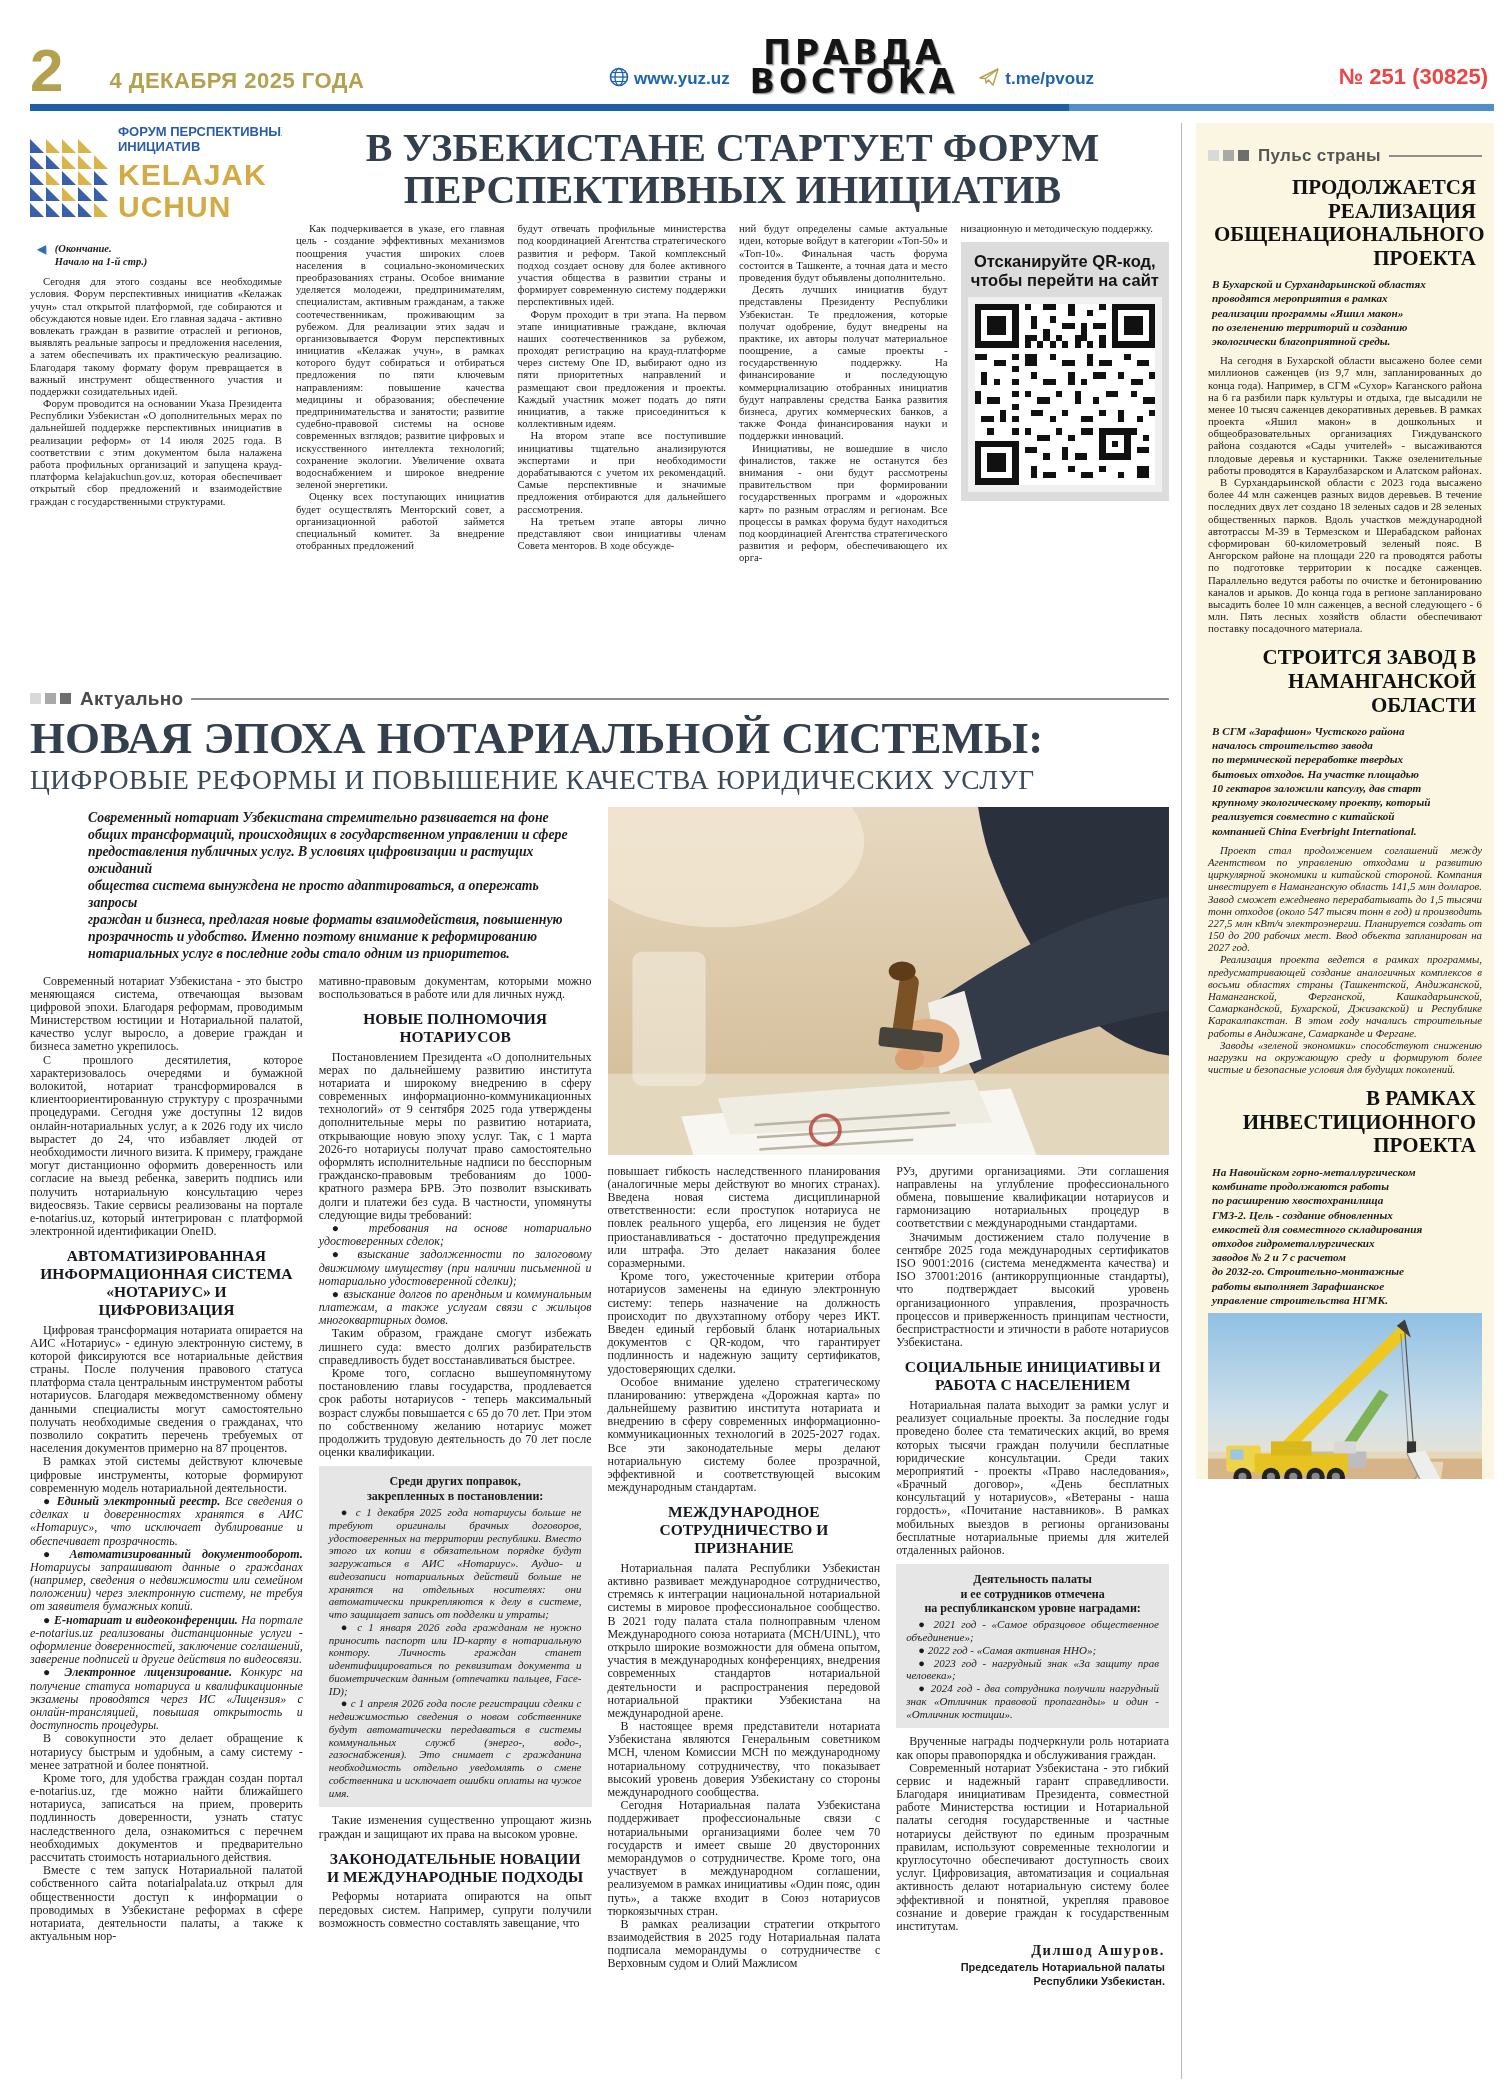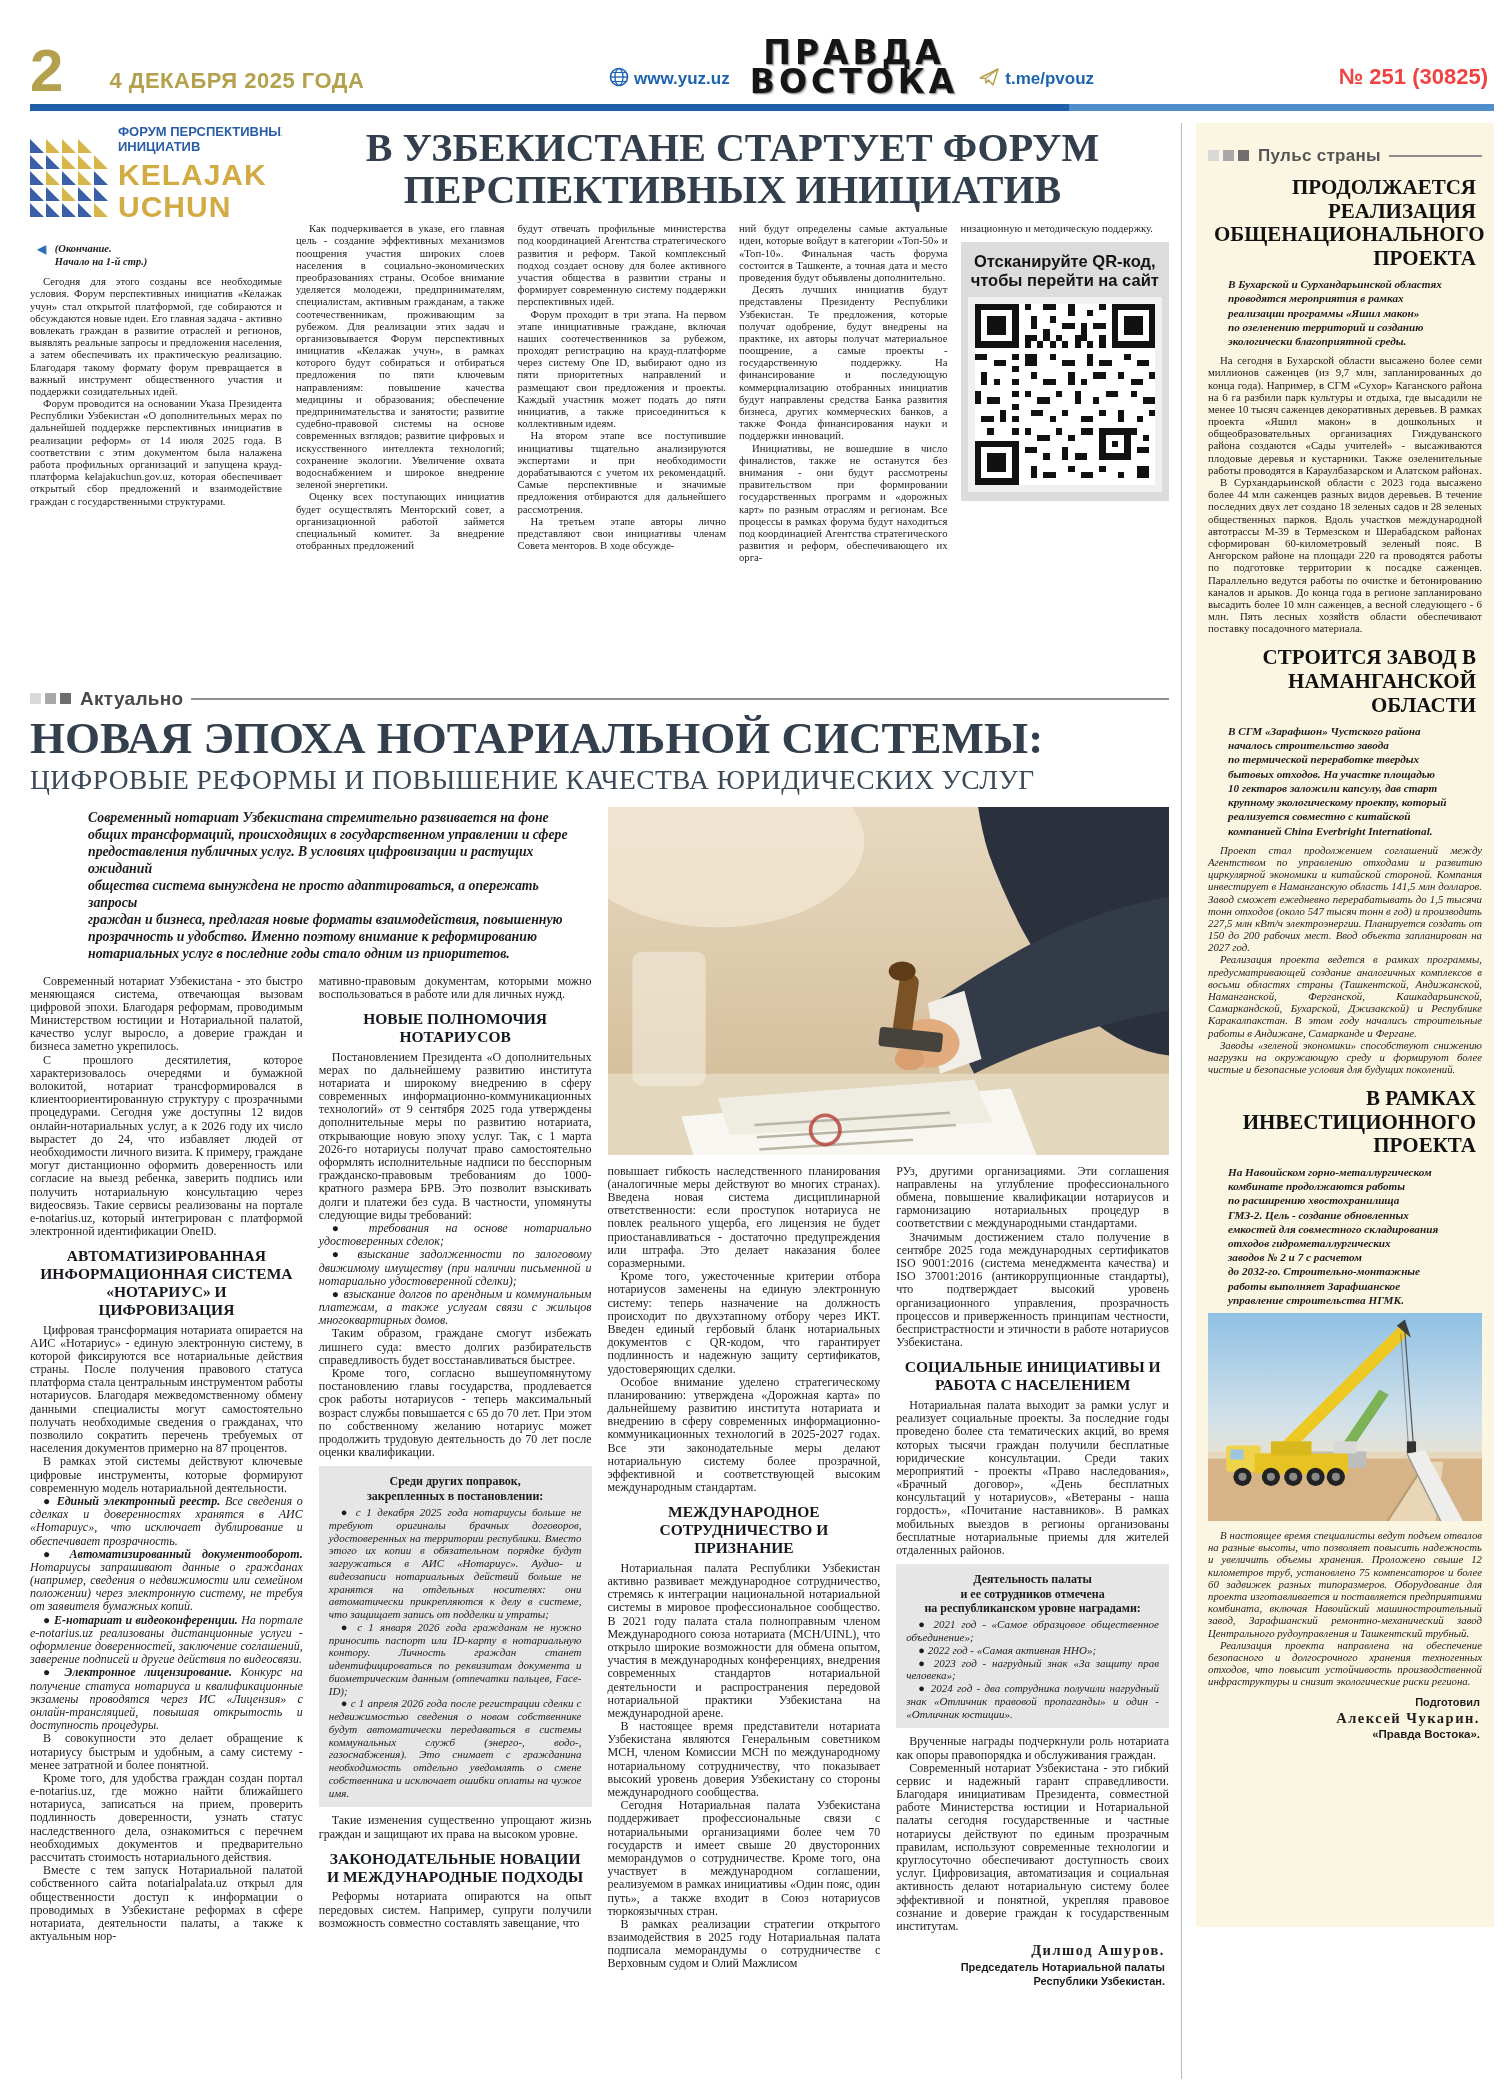--- a/index.html
+++ b/index.html
@@ -14,21 +14,21 @@
   .hdr-mid { flex:1; display:flex; justify-content:center; align-items:flex-end; gap:20px; }
   .linkish { font:700 17px/1 "Liberation Sans", sans-serif; color:#1c63b0; display:flex; align-items:center; gap:5px; margin-bottom:6px; }
   .masthead { text-align:center; font-family:"DejaVu Sans", sans-serif; font-weight:800; color:#151515;
               font-size:33px; line-height:.86; letter-spacing:4px; text-shadow:1px 1px 0 #9a9a9a,2px 2px 1px #d7d7d7; }
   .issue { font:700 22px/1 "Liberation Sans", sans-serif; color:#ef4444; margin-bottom:8px; }
   .blue-rule { height:7px; margin:0 18px 0 30px; background:linear-gradient(90deg,#1d5fa8 0 71%,#4e8ecb 71% 100%); }
 
   
   .page { display:flex; padding:12px 18px 0 30px; gap:14px; }
   .main { width:1152px; border-right:1px solid #b9b9b9; padding-right:12px; }
-  .sidebar { flex:1; background:#fbf6e1; padding:10px 12px 8px; height:1804px; overflow:hidden; }
+  .sidebar { flex:1; background:#fbf6e1; padding:10px 12px 8px; height:1356px; overflow:hidden; }
 
   
   .ta { display:flex; gap:14px; height:552px; overflow:hidden; }
   .ta-left { width:252px; flex:none; }
   .ta-right { flex:1; display:flex; flex-direction:column; min-width:0; }
   .ta-h1 { font:700 40px/1.04 "Liberation Serif", serif; color:#333f4c; text-align:center; margin:4px 10px 12px; }
   .ta-cols { display:flex; gap:13px; flex:1; min-height:0; }
   .ta-col { flex:1; min-width:0; }
   .ta .bt { font-size:10.7px; line-height:1.14; }
   .cont { display:flex; gap:6px; align-items:flex-start; margin:10px 0 7px 4px;
@@ -69,21 +69,21 @@
   .graybox p { font-style:italic; text-indent:12px; text-align:justify; }
   .photo-frame { margin-bottom:10px; }
   .photo-frame svg { display:block; width:100%; }
   .sig { text-align:right; margin-top:8px; padding-right:4px; }
   .sig-name { font:700 14.5px/1.3 "Liberation Serif", serif; letter-spacing:1.5px; }
   .sig-role { font:700 11px/1.3 "Liberation Sans", sans-serif; white-space:pre-line; }
 
   
   .sb-kick .kick-label { font-size:17px; color:#555; }
   .sb-art h3 { font:700 21px/1.12 "Liberation Serif", serif; color:#111; text-align:right; margin:12px 6px 7px; }
-  .sb-lead { font:700 11.2px/1.27 "Liberation Serif", serif; font-style:italic; white-space:pre-line; margin:0 0 6px 20px; }
+  .sb-lead { font:700 11.2px/1.27 "Liberation Serif", serif; font-style:italic; white-space:pre-line; margin:0 0 6px 4px; }
   .sb-body { font-size:10.8px; line-height:1.13; text-align:justify; hyphens:auto; }
   .sb-body p { text-indent:12px; }
   .sb-body.ital p { font-style:italic; }
   .sb-photo { margin:4px 0 8px; }
   .sb-photo svg { display:block; width:100%; }
   .byline { text-align:right; margin-top:8px; padding-right:2px; }
   .by1 { font:700 11px/1.25 "Liberation Sans", sans-serif; }
   .by2 { font:700 14.5px/1.25 "Liberation Serif", serif; letter-spacing:1.5px; }
   .by3 { font:700 11.5px/1.25 "Liberation Sans", sans-serif; }
 </style>

